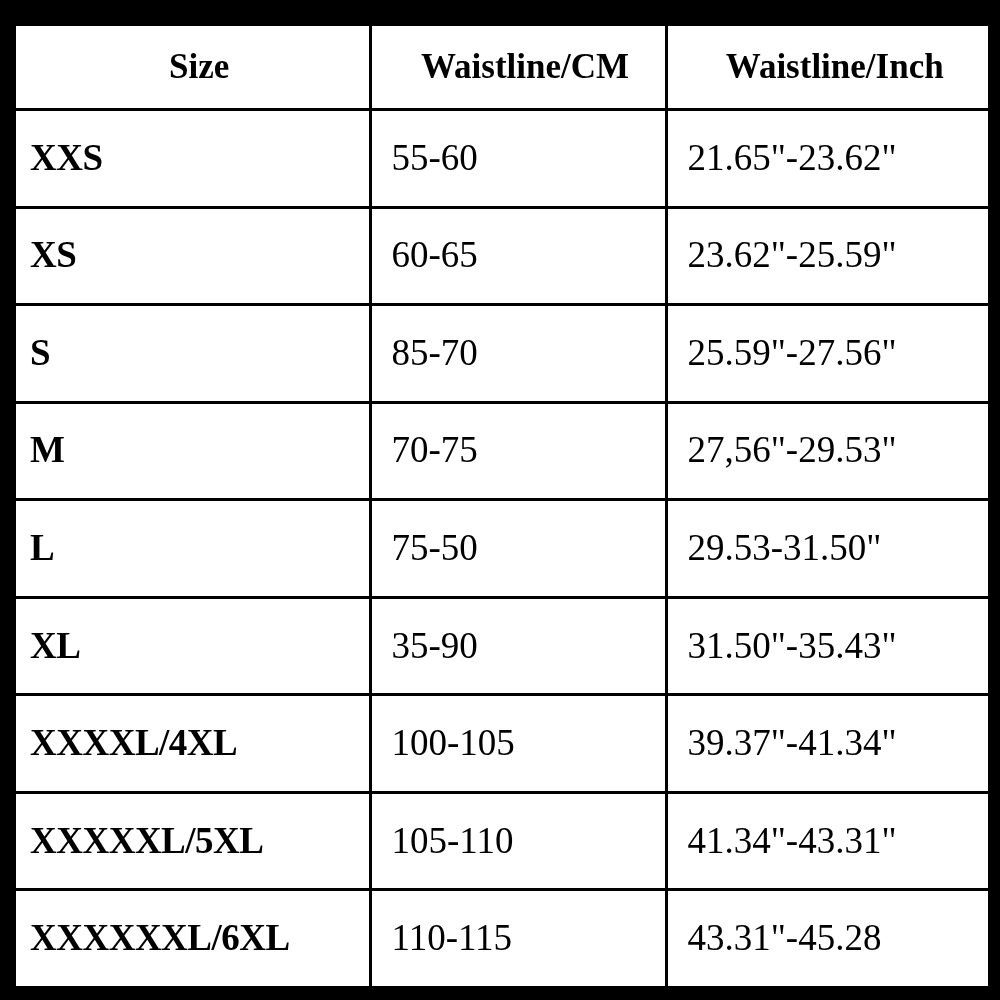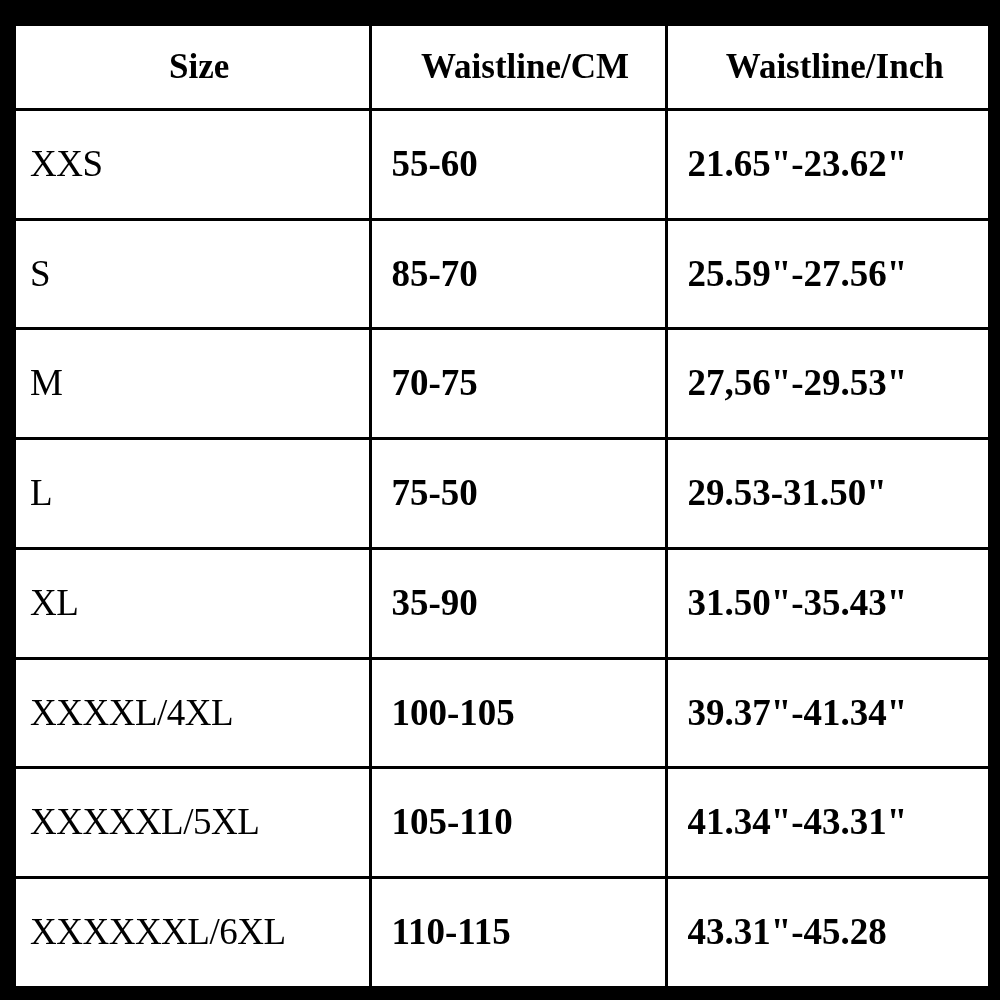--- a/index.html
+++ b/index.html
@@ -56,25 +56,25 @@
     font-size: 35px;
     line-height: 1.05;
     height: 78px;
   }
   table.size-chart tbody td {
     font-size: 37px;
     line-height: 1.05;
     height: 80px;
   }
   table.size-chart tbody td.size-cell {
-    font-weight: normal;
+    font-weight: bold;
     letter-spacing: -0.5px;
   }
   table.size-chart tbody td.val-cell {
-    font-weight: bold;
+    font-weight: normal;
     padding-left: 20px;
   }
   
   table.size-chart tr > *:first-child { border-left-width: 4px; }
   table.size-chart tr > *:last-child { border-right-width: 4px; }
   table.size-chart thead tr > * { border-top-width: 4px; }
   table.size-chart tbody tr:last-child > * { border-bottom-width: 4px; }
 </style>
 </head>
 <body>
@@ -92,20 +92,25 @@
           <th>Size</th>
           <th>Waistline/CM</th>
           <th>Waistline/Inch</th>
         </tr>
       </thead>
       <tbody>
         <tr>
           <td class="size-cell">XXS</td>
           <td class="val-cell">55-60</td>
           <td class="val-cell">21.65"-23.62"</td>
+        </tr>
+        <tr>
+          <td class="size-cell">XS</td>
+          <td class="val-cell">60-65</td>
+          <td class="val-cell">23.62"-25.59"</td>
         </tr>
         <tr>
           <td class="size-cell">S</td>
           <td class="val-cell">85-70</td>
           <td class="val-cell">25.59"-27.56"</td>
         </tr>
         <tr>
           <td class="size-cell">M</td>
           <td class="val-cell">70-75</td>
           <td class="val-cell">27,56"-29.53"</td>

